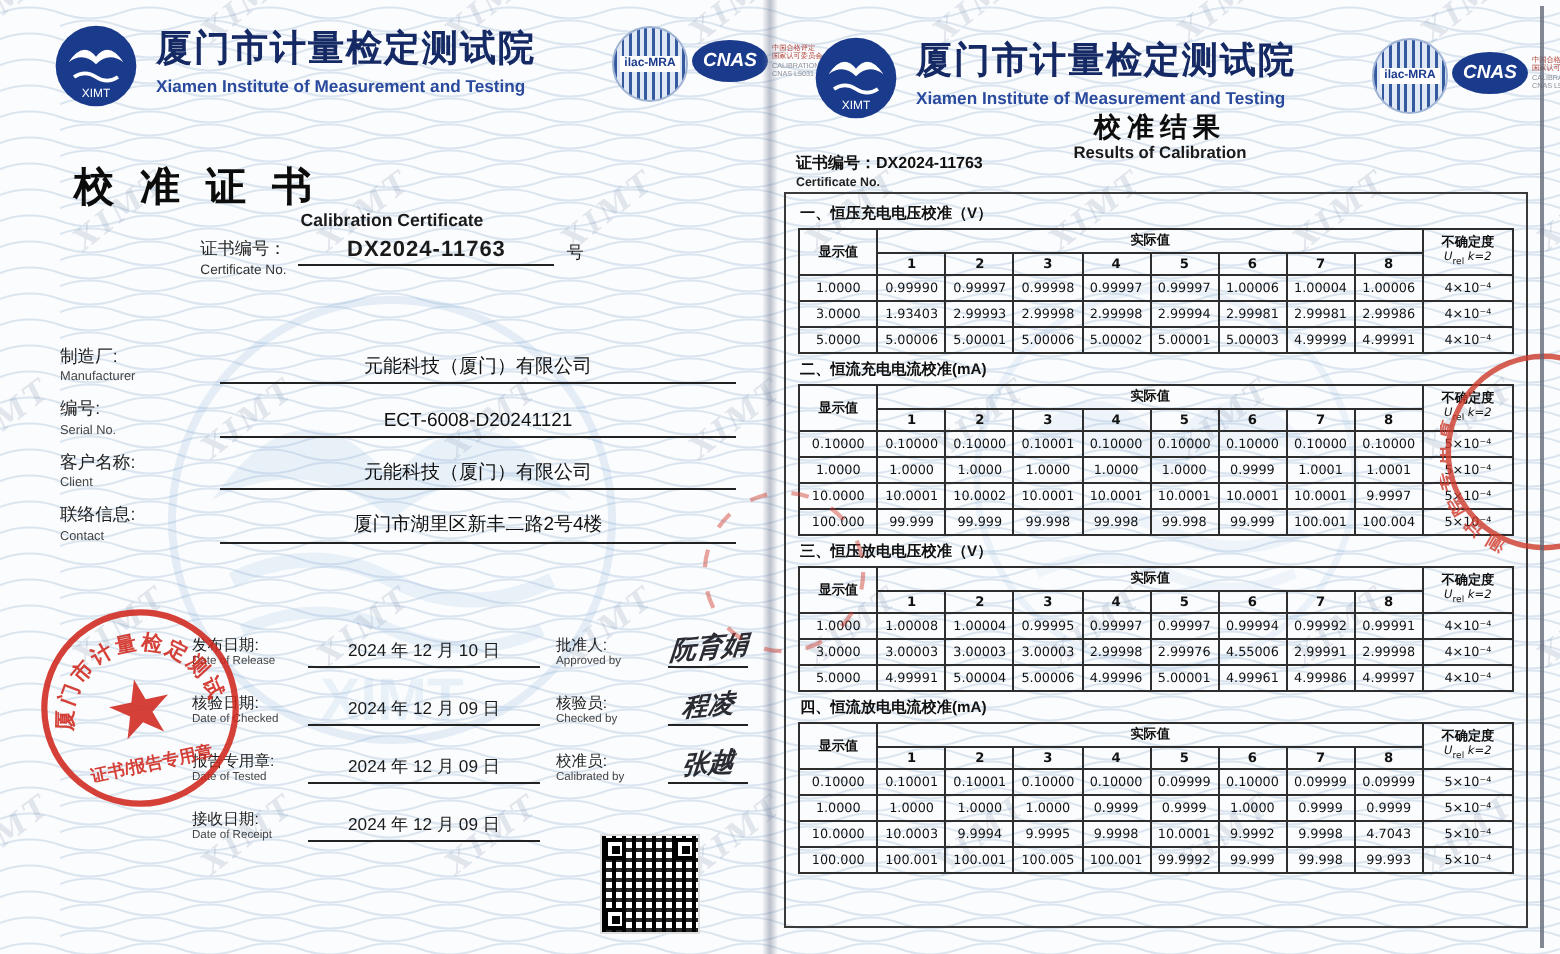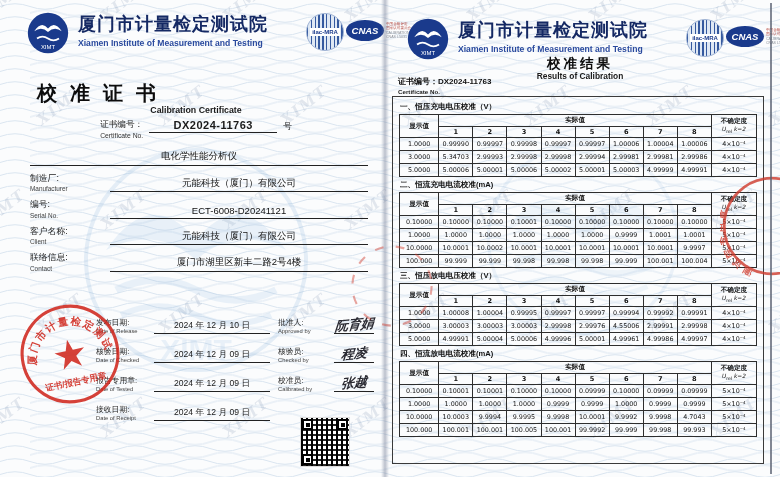--- a/index.html
+++ b/index.html
@@ -194,21 +194,20 @@
       <div class="cert-lab">
         <div class="cn">证书编号：</div>
         <div class="en">Certificate No.</div>
       </div>
       <div class="cert-no">DX2024-11763</div>
       <div class="cert-suf">号</div>
     </div>
 
     <div class="fields">
       <div class="f-row">
-        <div class="f-val">电化学性能分析仪</div>
       </div>
       <div class="f-row">
         <div class="f-lab">
             <div class="cn">制造厂:</div>
             <div class="en">Manufacturer</div>
           </div>
         <div class="f-val">元能科技（厦门）有限公司</div>
       </div>
       <div class="f-row">
         <div class="f-lab">
@@ -383,21 +382,21 @@
               <td>0.99998</td>
               <td>0.99997</td>
               <td>0.99997</td>
               <td>1.00006</td>
               <td>1.00004</td>
               <td>1.00006</td>
               <td>4×10⁻⁴</td>
             </tr>
             <tr>
               <td>3.0000</td>
-              <td>5.34703</td>
+              <td>1.93403</td>
               <td>2.99993</td>
               <td>2.99998</td>
               <td>2.99998</td>
               <td>2.99994</td>
               <td>2.99981</td>
               <td>2.99981</td>
               <td>2.99986</td>
               <td>4×10⁻⁴</td>
             </tr>
             <tr>

